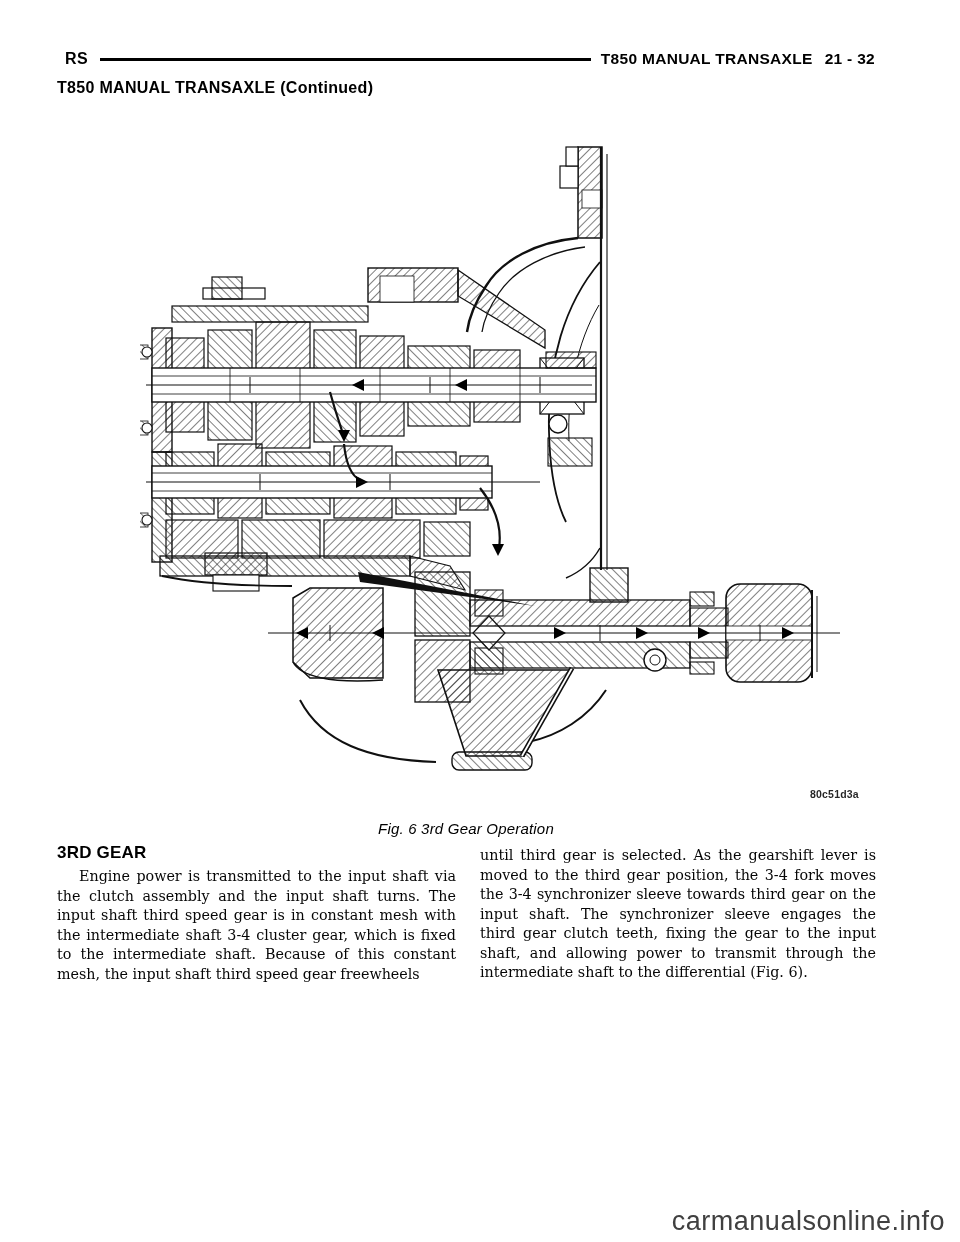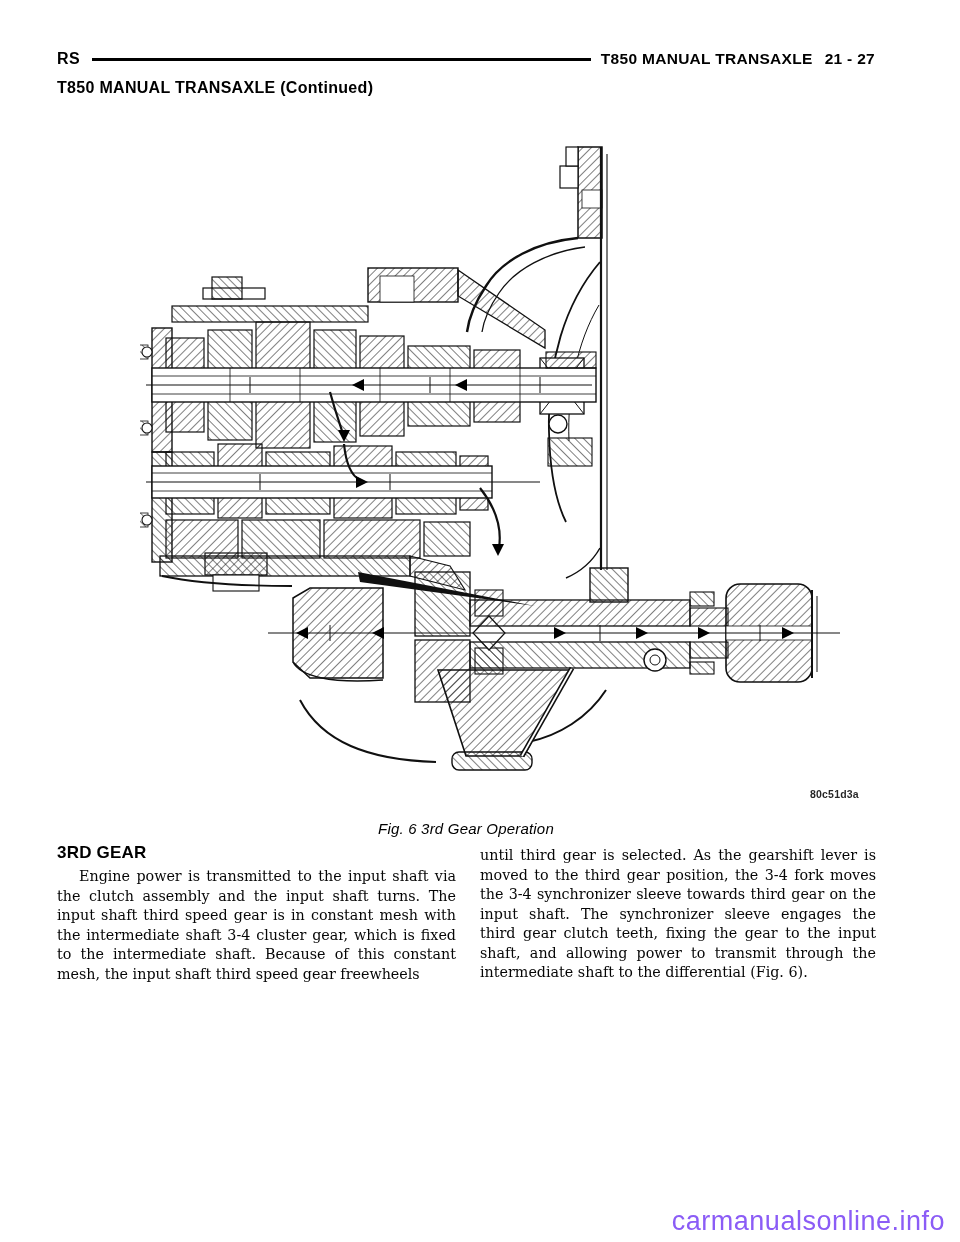--- a/index.html
+++ b/index.html
@@ -1,52 +1,52 @@
 <!DOCTYPE html>
 <html><head>
 <meta charset="utf-8">
 <style>
   html,body{margin:0;padding:0;}
   body{width:960px;height:1242px;background:#ffffff;position:relative;
        font-family:"Liberation Sans",sans-serif;color:#000;overflow:hidden;}
   .abs{position:absolute;}
   
   .hdr-row{left:57px;top:50px;width:818px;display:flex;align-items:center;}
-  .hdr-rs{font-weight:bold;font-size:16px;letter-spacing:.4px;white-space:nowrap;}
+  .hdr-rs{font-weight:bold;font-size:16px;letter-spacing:.4px;white-space:nowrap;margin-left:8px;}
   .hdr-rule{flex:1;height:0;border-top:3px solid #000;margin:0 10px 0 12px;}
   .hdr-right{display:flex;align-items:baseline;gap:12px;white-space:nowrap;}
   .hdr-title{font-weight:bold;font-size:15.5px;letter-spacing:.3px;}
   .hdr-page{font-weight:bold;font-size:15.5px;letter-spacing:.3px;}
   .hdr-continued{left:57px;top:79px;font-weight:bold;font-size:16px;letter-spacing:.3px;}
   
   .fig-svg{left:140px;top:120px;width:700px;height:690px;}
   .fig-code{left:810px;top:788px;font-size:10.5px;font-weight:bold;opacity:.85;letter-spacing:.2px;}
   .fig-caption{left:57px;top:820px;width:818px;text-align:center;
                font-weight:normal;font-style:italic;font-size:15px;letter-spacing:.2px;}
   
   .sec-heading{left:57px;top:843px;font-weight:bold;font-size:17px;letter-spacing:.2px;}
   .col{font-family:"DejaVu Serif",serif;font-size:14.3px;line-height:19.5px;
        text-align:justify;color:#060606;}
   .col-left{left:57px;top:867px;width:399px;text-indent:22px;}
   .col-right{left:480px;top:846px;width:396px;}
   
   .watermark{left:0;top:1206px;width:945px;text-align:right;font-size:27px;
-             color:#8b5cf6;letter-spacing:.5px;}
+             color:#404040;letter-spacing:.5px;}
   
   svg .ln{stroke:#101010;fill:none;}
 </style>
 </head>
 <body>
 
 <div class="abs hdr-row">
   <span class="hdr-rs">RS</span>
   <span class="hdr-rule"></span>
   <span class="hdr-right">
     <span class="hdr-title">T850 MANUAL TRANSAXLE</span>
-    <span class="hdr-page">21 - 27</span>
+    <span class="hdr-page">21 - 32</span>
   </span>
 </div>
 <div class="abs hdr-continued">T850 MANUAL TRANSAXLE (Continued)</div>
 
 <svg class="abs fig-svg" viewBox="140 120 700 690" aria-hidden="true">
   <defs>
     <pattern id="h1" width="6" height="6" patternUnits="userSpaceOnUse" patternTransform="rotate(45)">
       <line x1="0" y1="0" x2="0" y2="6" stroke="#151515" stroke-width="1.1"></line>
     </pattern>
     <pattern id="h2" width="6" height="6" patternUnits="userSpaceOnUse" patternTransform="rotate(-45)">

